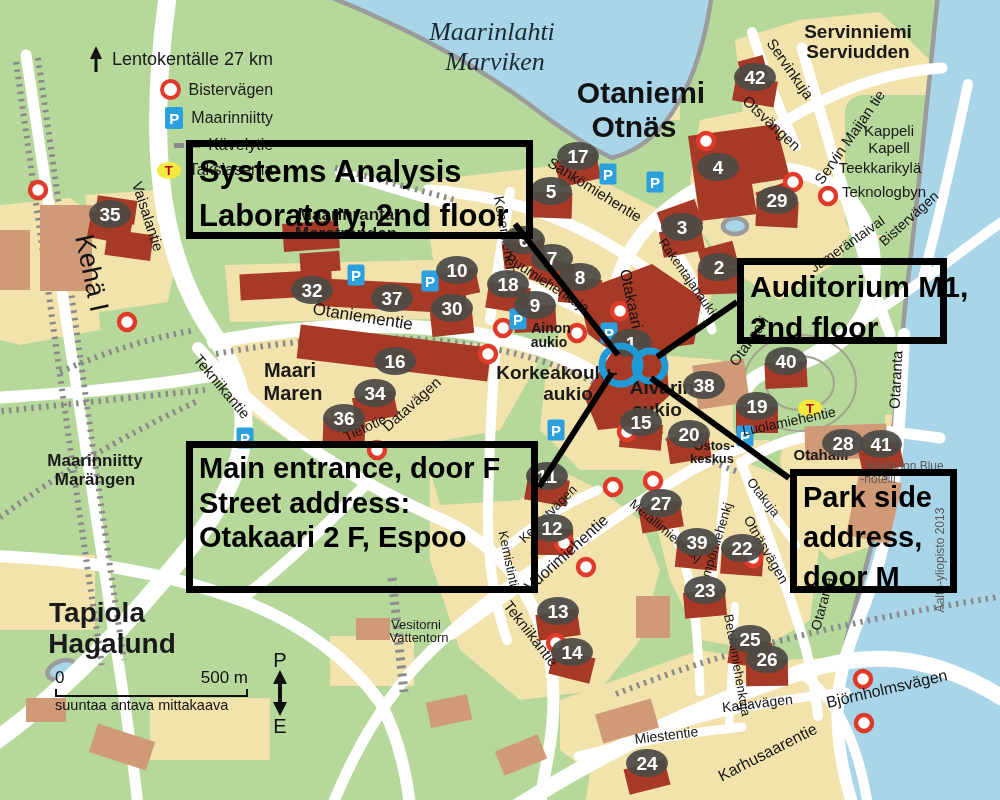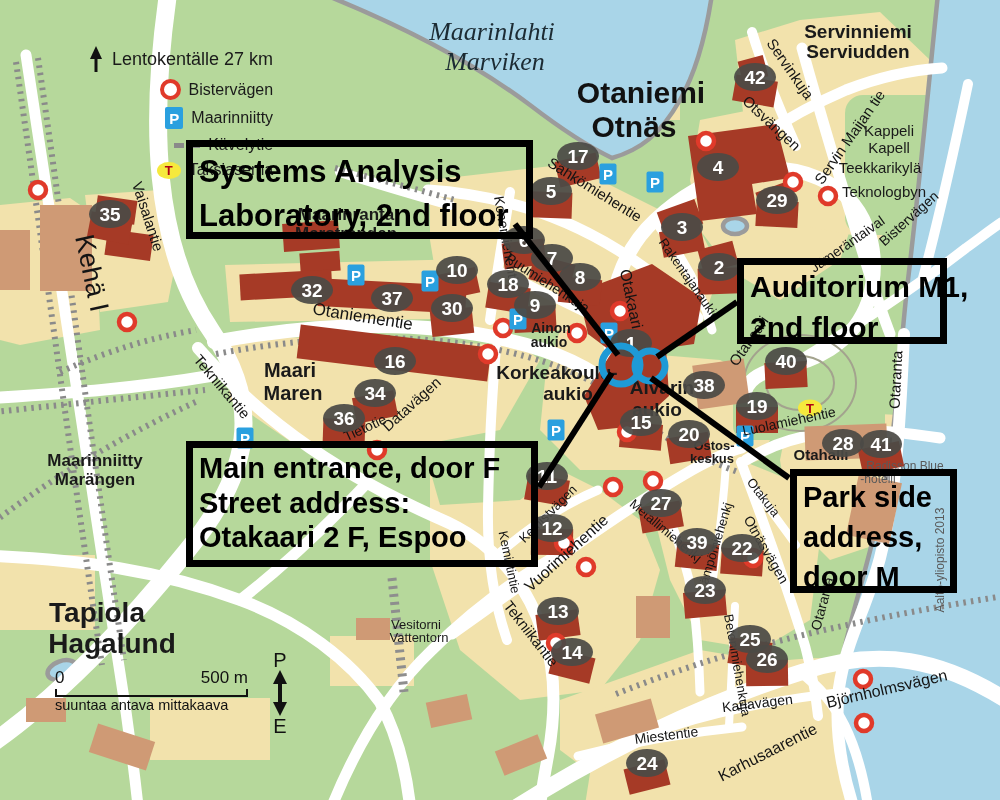--- a/index.html
+++ b/index.html
@@ -5,21 +5,21 @@
   html,body{margin:0;padding:0;background:#ddd;}
   .stage{position:relative;width:1000px;height:800px;overflow:hidden;
          font-family:"Liberation Sans",sans-serif;background:#b6d89b;}
   .stage svg.map{position:absolute;left:0;top:0;}
   
   .callout{position:absolute;box-sizing:border-box;border:7px solid #000;background:transparent;
            color:#000;font-weight:bold;white-space:nowrap;overflow:visible;z-index:30;}
   .callout span{display:block;padding:0 6px;}
   #c1{left:186px;top:140px;width:347px;height:99px;font-size:31px;line-height:44px;padding-top:3px;}
   #c2{left:737px;top:258px;width:210px;height:86px;font-size:30px;line-height:41px;padding-top:1px;}
-  #c3{left:186px;top:441px;width:352px;height:126px;font-size:29px;line-height:34.5px;padding-top:3px;}
+  #c3{left:186px;top:441px;width:352px;height:152px;font-size:29px;line-height:34.5px;padding-top:3px;}
   #c4{left:790px;top:469px;width:167px;height:124px;font-size:29px;line-height:40px;padding-top:1px;}
   
   #legend{position:absolute;left:88px;top:46px;z-index:20;color:#1a1a1a;}
   .lgrow{display:flex;align-items:center;gap:8px;margin-bottom:7px;justify-content:flex-end;}
   .lgrow .lbl{font-size:16px;}
   .lgrow.dist .lbl{font-size:18px;}
   .ic{display:inline-flex;align-items:center;justify-content:center;flex:none;}
   .ic-bus{width:13px;height:13px;border-radius:50%;border:4.5px solid #e03a2a;background:#fff;}
   .ic-p{width:18px;height:22px;border-radius:2px;background:#2aa0df;color:#fff;font-weight:bold;font-size:15px;}
   .ic-dash{width:26px;height:0;border-top:5px dashed #8a8a8a;}

